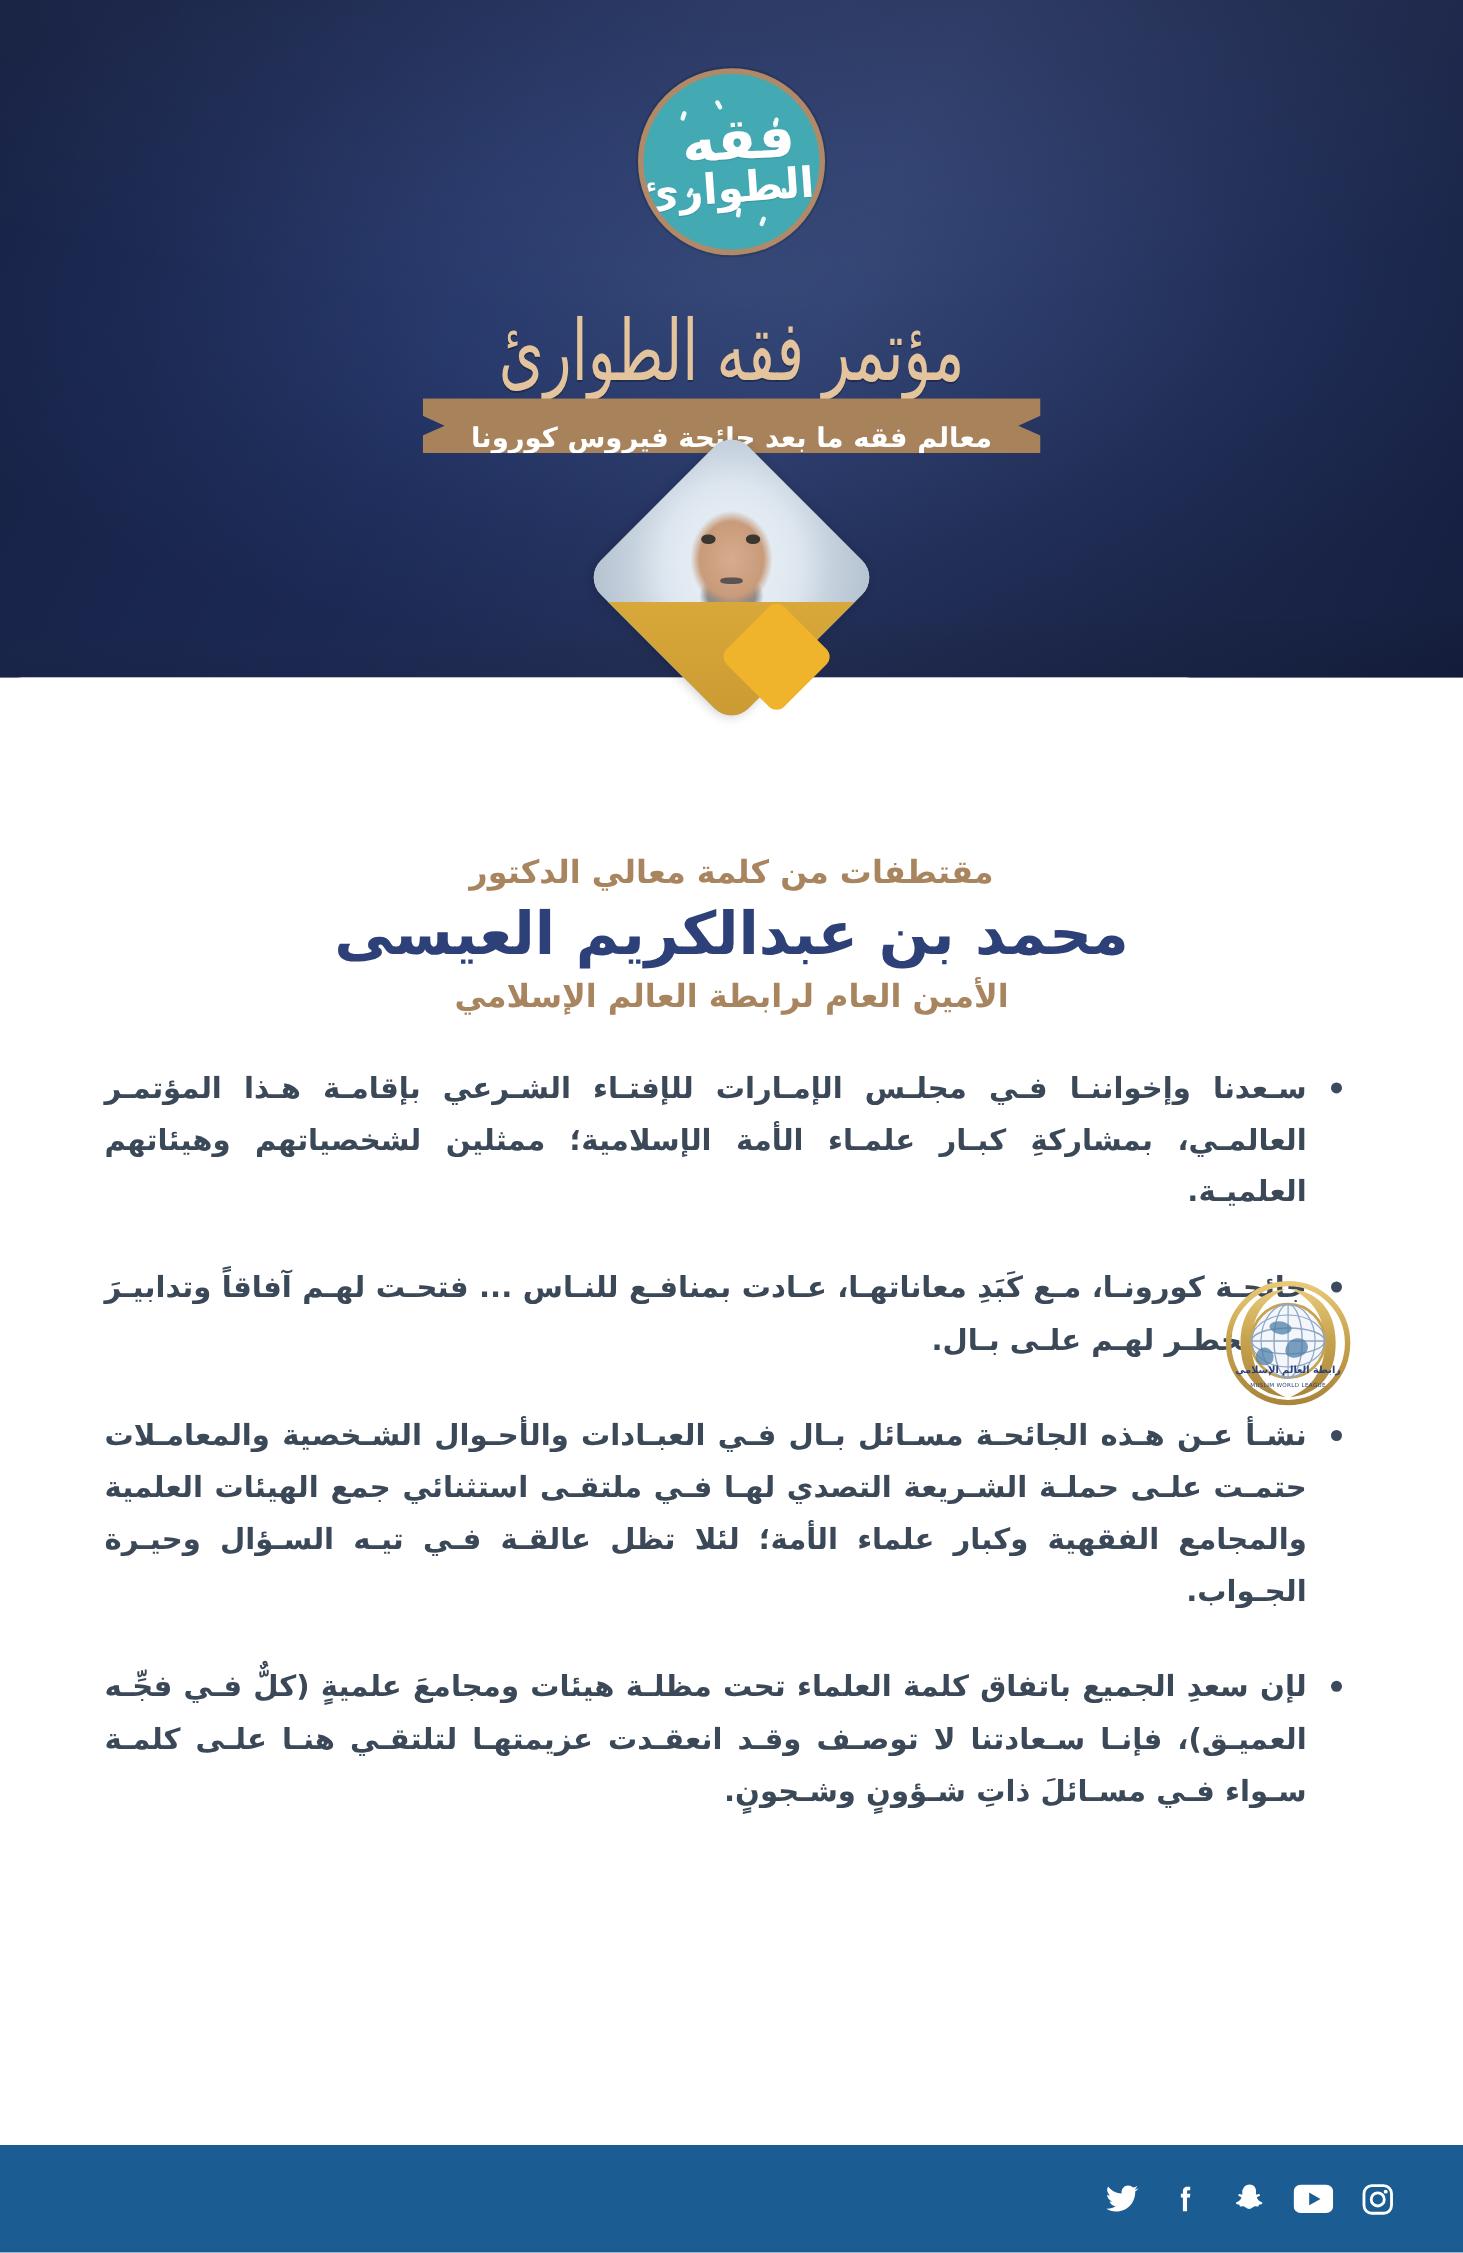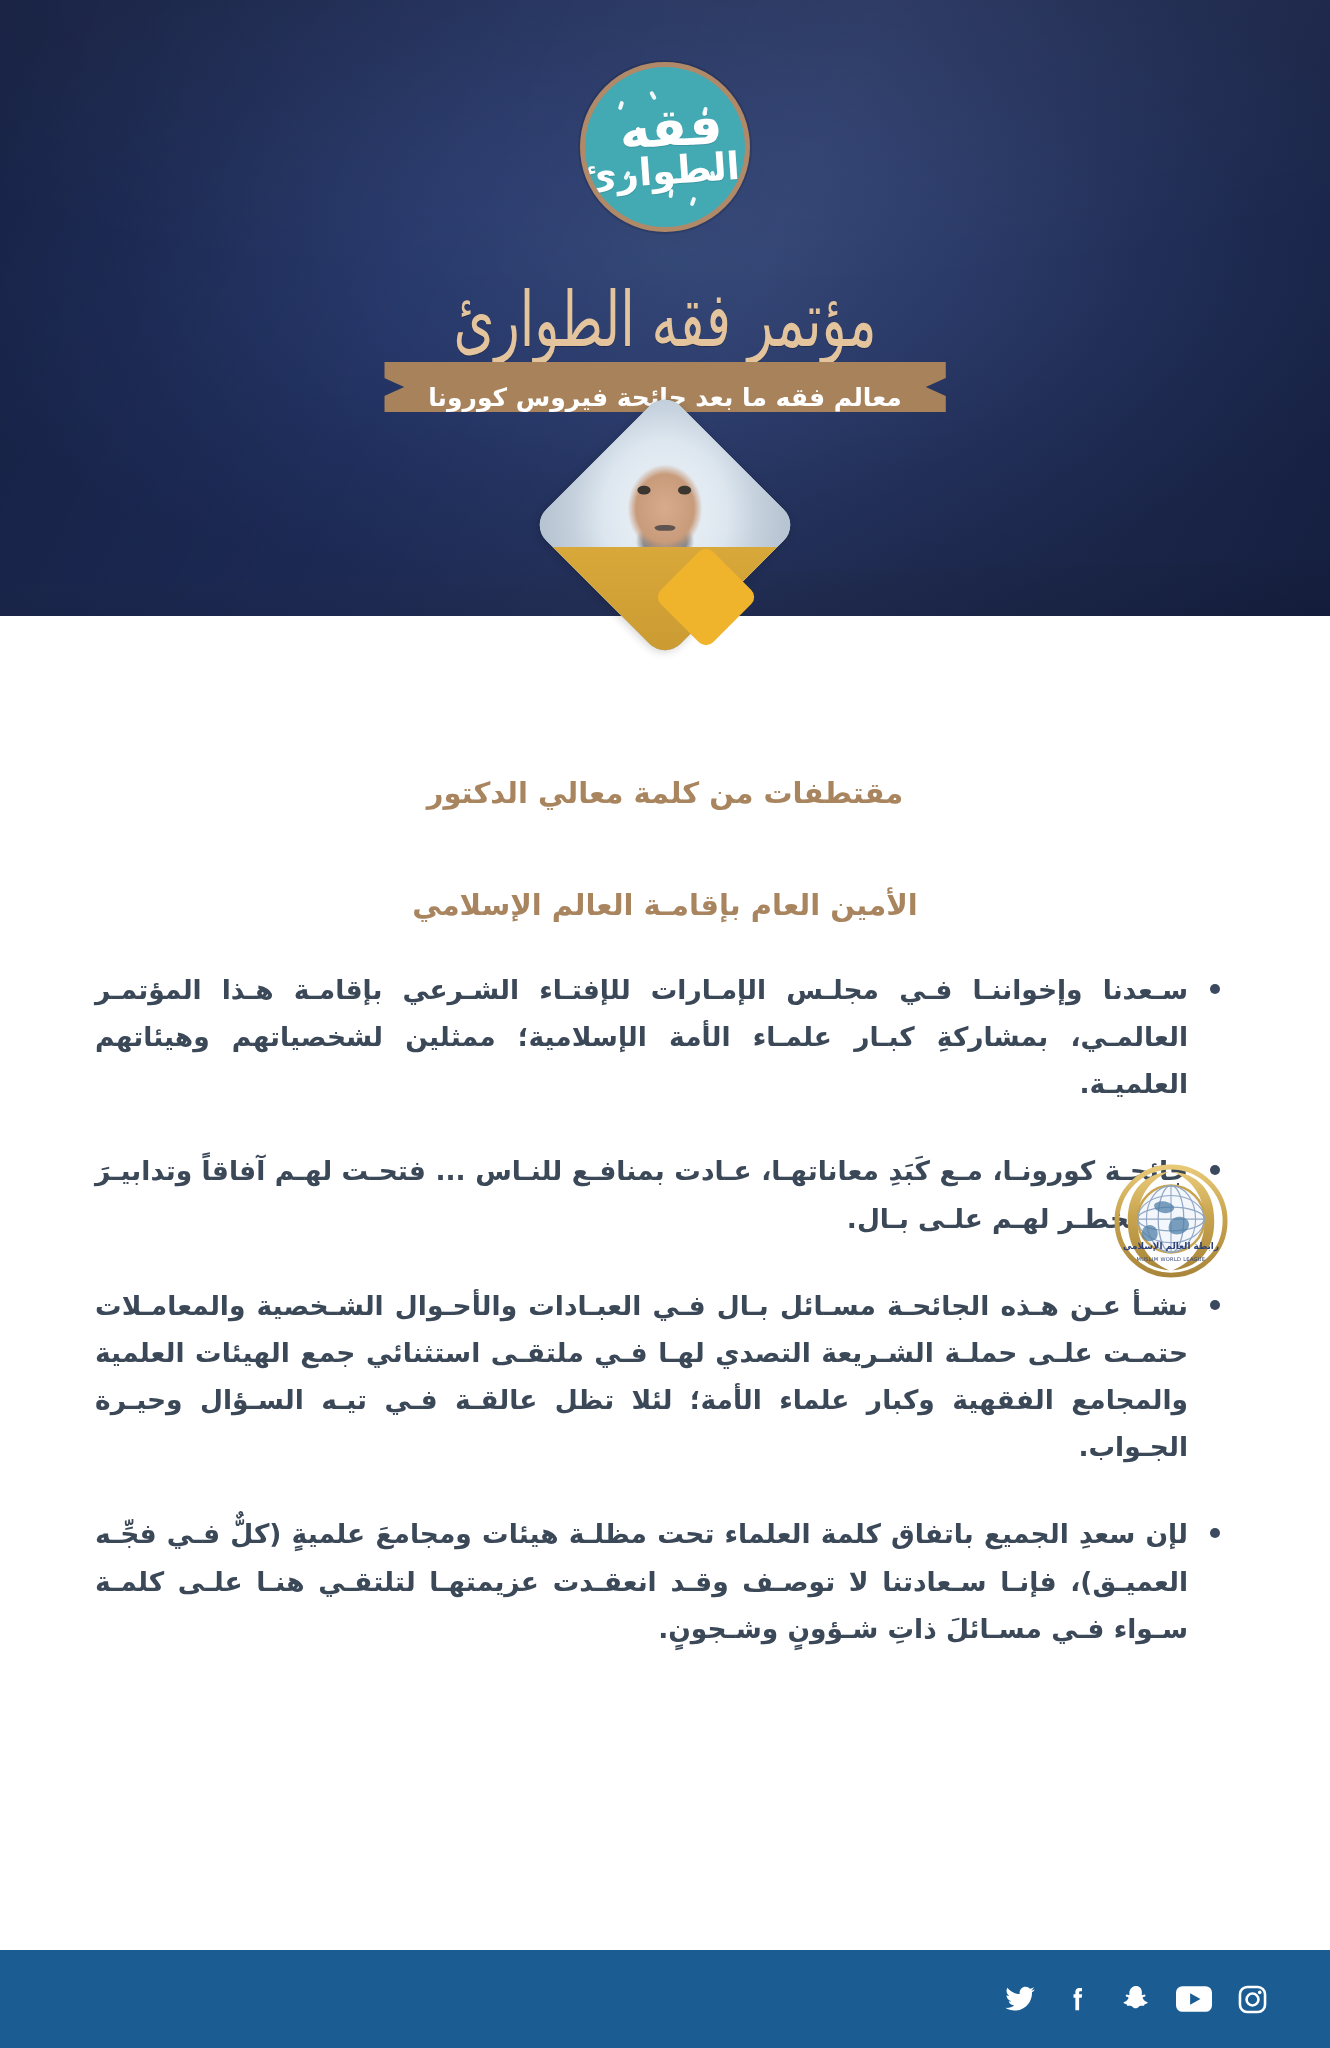--- a/index.html
+++ b/index.html
@@ -250,21 +250,22 @@
   <div class="portrait-wrap">
     <div class="portrait">
       <div class="portrait-inner"></div>
     </div>
     <div class="portrait-accent"></div>
   </div>
 
   <div class="body-area">
 
     <div class="eyebrow">مقتطفات من كلمة معالي الدكتور</div>
-    <div class="speaker-role">الأمين العام بإقامـة العالم الإسلامي</div>
+    <div class="speaker-name">محمد بن عبدالكريم العيسى</div>
+    <div class="speaker-role">الأمين العام لرابطة العالم الإسلامي</div>
 
     <div class="quotes">
       <div class="quote">
         <span class="dot"></span>
         <span class="qtext">سـعدنا وإخواننـا فـي مجلـس الإمـارات للإفتـاء الشـرعي بإقامـة هـذا المؤتمـر العالمـي، بمشاركةِ كبـار علمـاء الأمة الإسلامية؛ ممثلين لشخصياتهم وهيئاتهم العلميـة.</span>
       </div>
       <div class="quote">
         <span class="dot"></span>
         <span class="qtext">جائحـة كورونـا، مـع كَبَدِ معاناتهـا، عـادت بمنافـع للنـاس ... فتحـت لهـم آفاقاً وتدابيـرَ لـم تخطـر لهـم علـى بـال.</span>
       </div>

